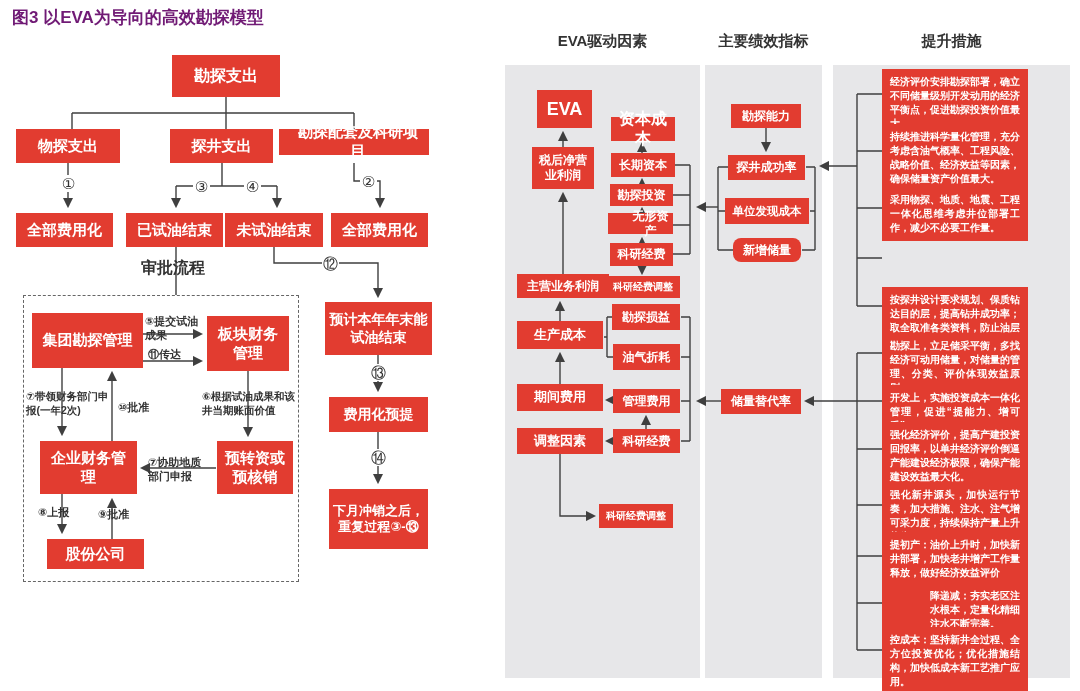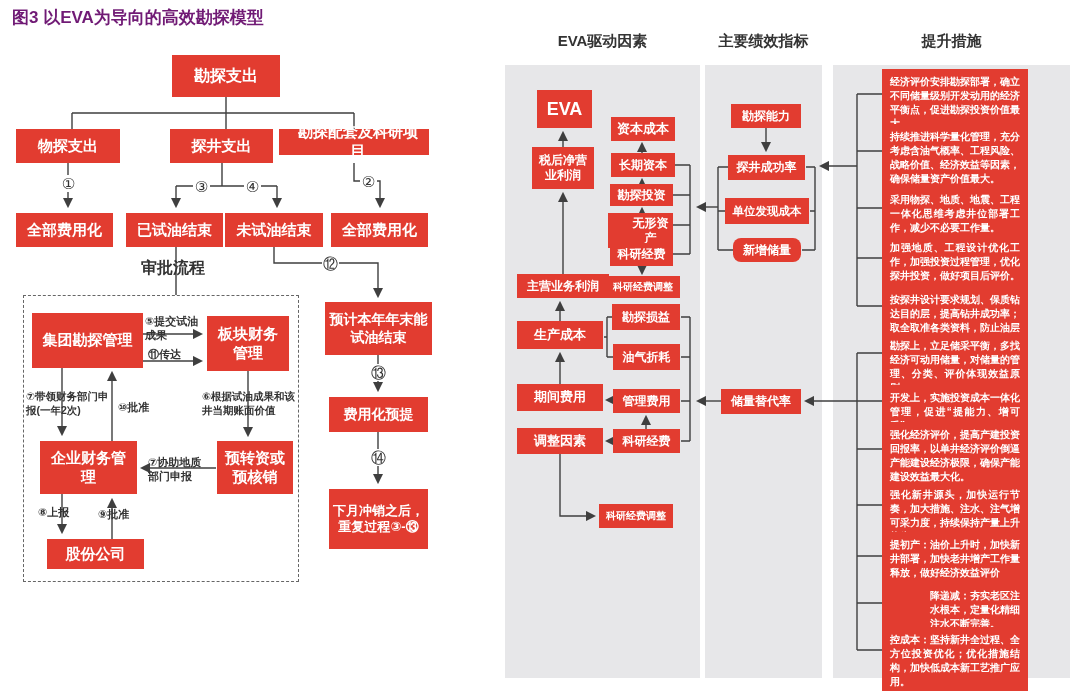--- a/index.html
+++ b/index.html
@@ -141,42 +141,41 @@
   <span class="circ" style="left:322px;top:255px;">⑫</span>
   <span class="circ" style="left:370px;top:364px;">⑬</span>
   <span class="circ" style="left:370px;top:449px;">⑭</span>
 
   <div class="rb" style="left:537px;top:90px;width:55px;height:38px;font-size:18px;">EVA</div>
   <div class="rb" style="left:532px;top:147px;width:62px;height:42px;font-size:12px;">税后净营业利润</div>
   <div class="rb" style="left:517px;top:274px;width:92px;height:24px;font-size:12px;">主营业务利润</div>
   <div class="rb" style="left:517px;top:321px;width:86px;height:28px;font-size:13px;">生产成本</div>
   <div class="rb" style="left:517px;top:384px;width:86px;height:27px;font-size:13px;">期间费用</div>
   <div class="rb" style="left:517px;top:428px;width:86px;height:26px;font-size:13px;">调整因素</div>
-  <div class="rb" style="left:611px;top:117px;width:64px;height:24px;font-size:13px;">资本成本</div>
+  <div class="rb" style="left:611px;top:117px;width:64px;height:24px;font-size:16px;">资本成本</div>
   <div class="rb" style="left:611px;top:153px;width:64px;height:24px;font-size:12px;">长期资本</div>
   <div class="rb" style="left:610px;top:184px;width:63px;height:22px;font-size:12px;">勘探投资</div>
-  <div class="rb" style="left:608px;top:213px;width:65px;height:35px;font-size:12px;padding-left:24px;">无形资产</div>
+  <div class="rb" style="left:608px;top:213px;width:65px;height:21px;font-size:12px;padding-left:24px;">无形资产</div>
   <div class="rb" style="left:610px;top:243px;width:63px;height:23px;font-size:12px;">科研经费</div>
   <div class="rb" style="left:606px;top:276px;width:74px;height:22px;font-size:10px;">科研经费调整</div>
   <div class="rb" style="left:612px;top:304px;width:68px;height:26px;font-size:12px;">勘探损益</div>
   <div class="rb" style="left:613px;top:344px;width:67px;height:26px;font-size:12px;">油气折耗</div>
   <div class="rb" style="left:613px;top:389px;width:67px;height:24px;font-size:12px;text-align:right;">管理费用</div>
   <div class="rb" style="left:613px;top:429px;width:67px;height:24px;font-size:12px;">科研经费</div>
   <div class="rb" style="left:599px;top:504px;width:74px;height:24px;font-size:10px;">科研经费调整</div>
 
   <div class="rb" style="left:731px;top:104px;width:70px;height:24px;font-size:12px;">勘探能力</div>
   <div class="rb" style="left:728px;top:155px;width:77px;height:25px;font-size:12px;">探井成功率</div>
   <div class="rb" style="left:725px;top:198px;width:84px;height:26px;font-size:11.5px;">单位发现成本</div>
   <div class="rb" style="left:733px;top:238px;width:68px;height:24px;font-size:12px;border-radius:8px;">新增储量</div>
   <div class="rb" style="left:721px;top:389px;width:80px;height:25px;font-size:12px;">储量替代率</div>
 
   <div class="mb" style="top:69px;">经济评价安排勘探部署，确立不同储量级别开发动用的经济平衡点，促进勘探投资价值最大</div>
   <div class="mb" style="top:124px;">持续推进科学量化管理，充分考虑含油气概率、工程风险、战略价值、经济效益等因素，确保储量资产价值最大。</div>
   <div class="mb" style="top:187px;">采用物探、地质、地震、工程一体化思维考虑井位部署工作，减少不必要工作量。</div>
-  <div class="mb" style="top:235px;">加强地质、工程设计优化工作，加强投资过程管理，优化探井投资，做好项目后评价。</div>
   <div class="mb" style="top:287px;">按探井设计要求规划、保质钻达目的层，提高钻井成功率；取全取准各类资料，防止油层损害。</div>
   <div class="mb" style="top:333px;">勘探上，立足储采平衡，多找经济可动用储量，对储量的管理、分类、评价体现效益原则。</div>
   <div class="mb" style="top:385px;">开发上，实施投资成本一体化管理，促进“提能力、增可采”。</div>
   <div class="mb" style="top:422px;">强化经济评价，提高产建投资回报率，以单井经济评价倒逼产能建设经济极限，确保产能建设效益最大化。</div>
   <div class="mb" style="top:482px;">强化新井源头，加快运行节奏，加大措施、注水、注气增可采力度，持续保持产量上升势头。</div>
   <div class="mb" style="top:532px;">提初产：油价上升时，加快新井部署，加快老井增产工作量释放，做好经济效益评价</div>
   <div class="mb" style="top:583px;padding-left:48px;">降递减：夯实老区注水根本，定量化精细注水不断完善。</div>
   <div class="mb" style="top:627px;">控成本：坚持新井全过程、全方位投资优化；优化措施结构，加快低成本新工艺推广应用。</div>
 
 </div>

